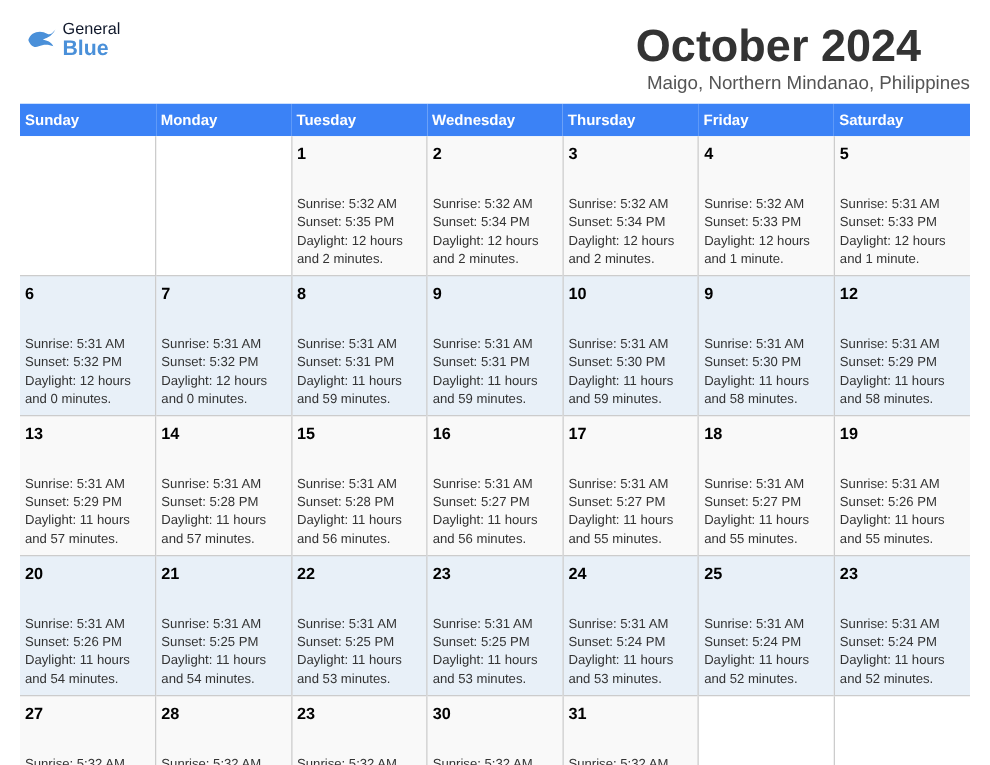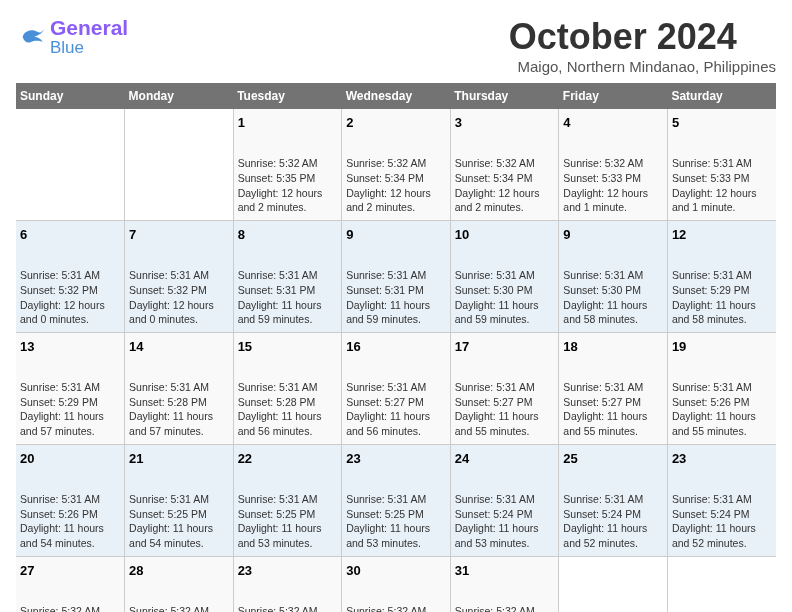--- a/index.html
+++ b/index.html
@@ -37,21 +37,21 @@
       font-size: 15px;
       color: #555;
       margin-left: 48px;
     }
     table {
       width: 100%;
       border-collapse: collapse;
       font-size: 11px;
     }
     thead tr th {
-      background-color: #737373;
+      background-color: #3b82f6;
       color: #fff;
       padding: 6px 4px;
       text-align: left;
       font-size: 12px;
       font-weight: bold;
     }
     tbody tr {
       border-bottom: 1px solid #ccc;
     }
     tbody tr:nth-child(odd) {
@@ -84,22 +84,22 @@
   </style>
 </head>
 <body>
 
 <div class="header">
   <div class="logo">
     <svg class="logo-bird" viewBox="0 0 36 36">
       <path d="M8 18 C10 10 20 8 26 12 C30 14 32 10 34 8 C30 16 24 16 22 18 C26 18 30 20 32 24 C28 22 22 22 18 24 C14 26 10 24 8 18 Z" fill="#4a90d9"></path>
     </svg>
     <div style="display:flex;flex-direction:column;line-height:1.1;">
-      <span style="font-size:21px;font-weight:bold;color:#8b5cf6;">General</span>
-      <span style="font-size:17px;font-weight:normal;color:#4a90d9;">Blue</span>
+      <span style="font-size:13px;font-weight:normal;color:#0f172a;">General</span>
+      <span style="font-size:17px;font-weight:bold;color:#4a90d9;">Blue</span>
     </div>
   </div>
   <div class="title-block">
     <div class="month-title">October 2024</div>
     <div class="subtitle">Maigo, Northern Mindanao, Philippines</div>
   </div>
 </div>
 
 <table>
   <thead>

